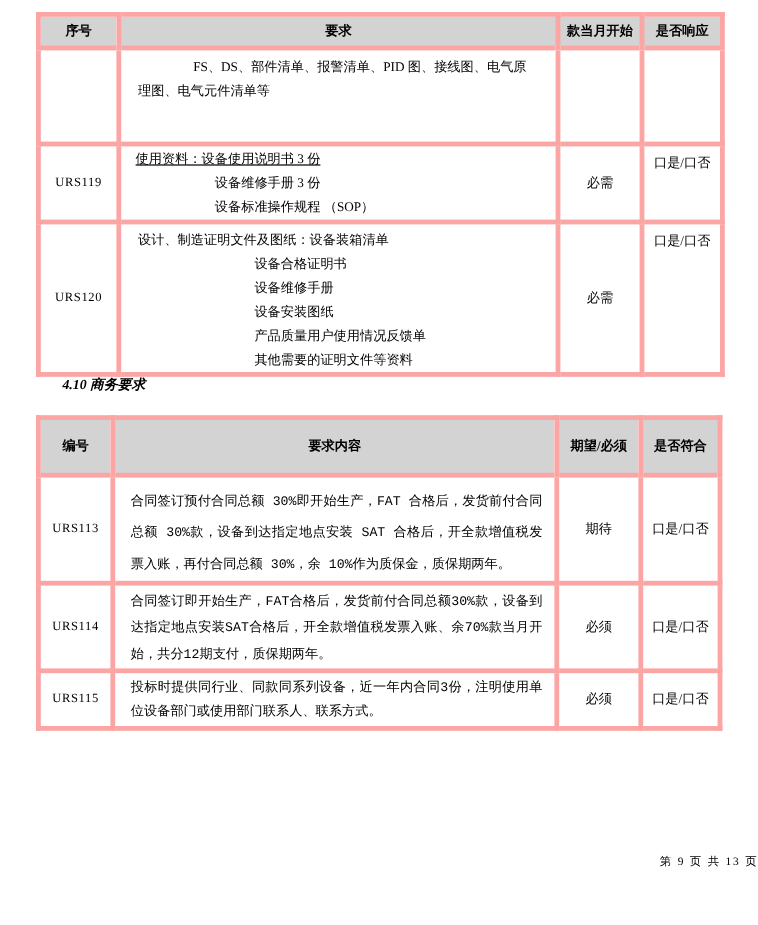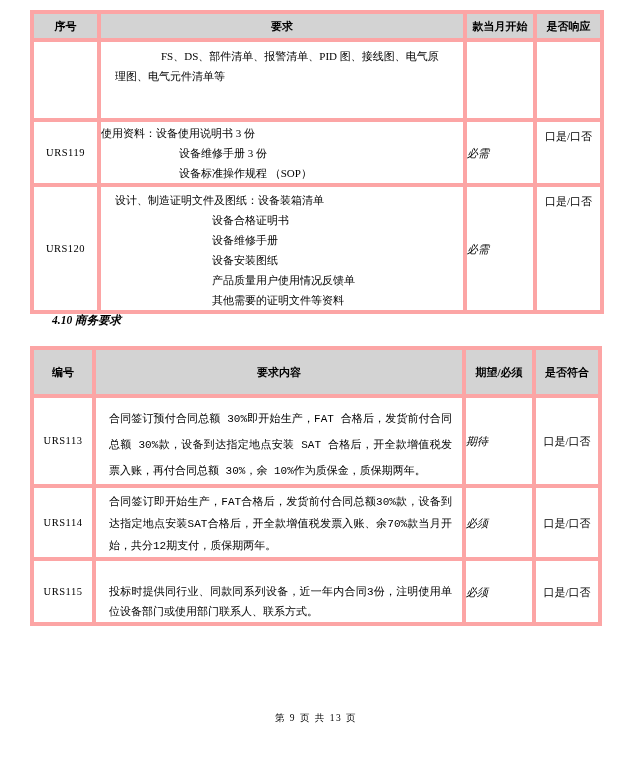--- a/index.html
+++ b/index.html
@@ -12,41 +12,41 @@
   table, td{border:4px solid #fca5a5;}
   table{border-width:2px;}
   td{padding:0;vertical-align:top;overflow:hidden;font-size:11px;line-height:20px;}
   .t1{left:30px;top:10px;width:570px;}
   .t2{left:30px;top:346px;width:568px;}
   td.hd{
     background:#d3d3d3;font-weight:bold;text-align:center;vertical-align:middle;
     font-size:11px;border-bottom-width:2px;
   }
   td.idcell{text-align:center;vertical-align:middle;font-size:10.5px;letter-spacing:.5px;}
-  td.need{vertical-align:middle;font-size:11px;font-style:italic;}
+  td.need{text-align:center;vertical-align:middle;font-size:11px;}
   td.resp-top{text-align:center;vertical-align:top;font-size:11px;padding-top:4px;}
   td.resp-mid{text-align:center;vertical-align:middle;font-size:11px;}
   .line{white-space:nowrap;}
   .p60{padding-left:60px;}
   .p14{padding-left:14px;}
-  .p16{padding-left:0;}
+  .p16{padding-left:12px;text-decoration:underline;}
   .p78{padding-left:78px;}
   .p168{padding-left:111px;}
   .pad-top4{padding-top:4px;}
   .para{
     text-align:justify;padding:0 10px 0 13px;font-family:Liberation Mono, monospace;
   }
   .para-113{line-height:26px;padding-top:8px;}
   .para-114{line-height:22px;padding-top:3px;}
-  .para-115{line-height:20px;padding-top:21px;}
+  .para-115{line-height:20px;padding-top:3px;}
   .sec-title{
     position:absolute;left:52px;top:313px;font-size:11.5px;font-weight:bold;font-style:italic;
   }
   .footer{
-    position:absolute;left:0;top:712px;width:632px;text-align:center;
+    position:absolute;left:0;top:712px;width:632px;text-align:right;
     font-size:9.5px;letter-spacing:1.5px;
   }
 </style>
 </head>
 <body>
 
 <div class="page">
 
   <table class="t1">
     <colgroup>

